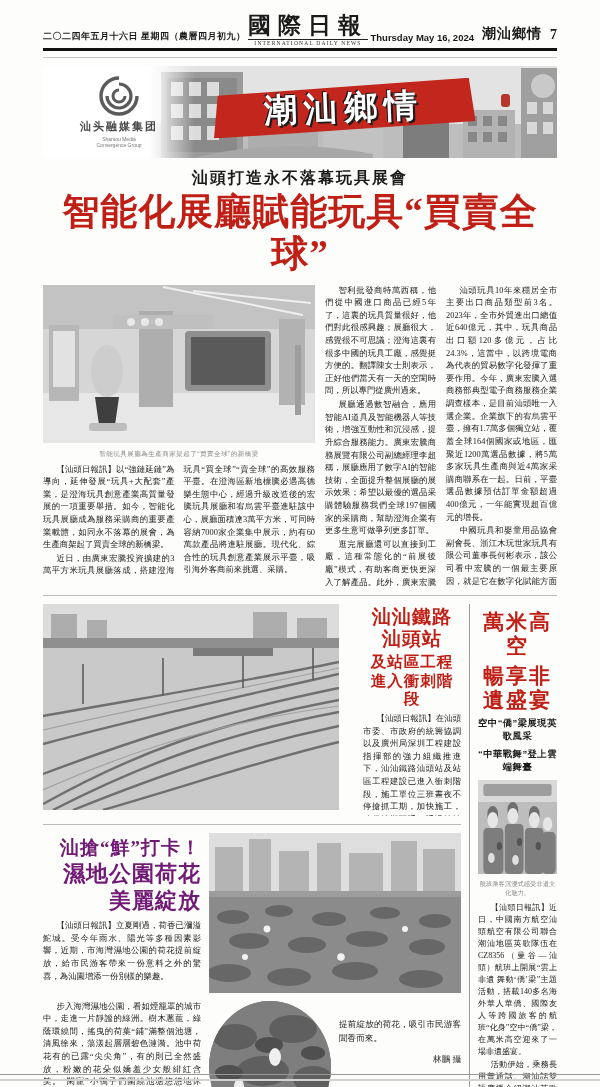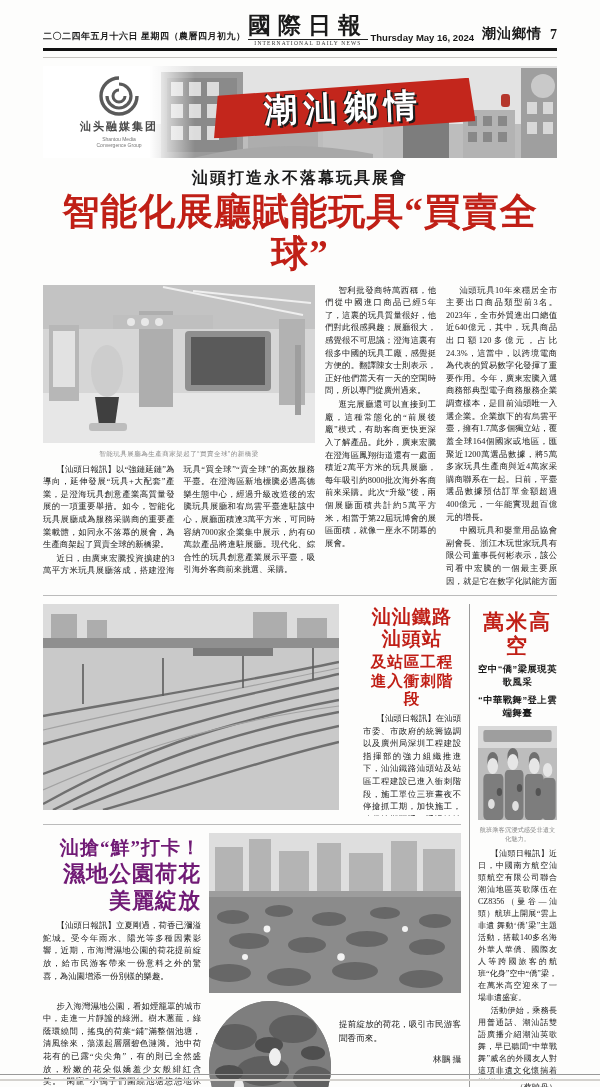--- a/index.html
+++ b/index.html
@@ -203,20 +203,21 @@
           <rect x="252" y="60" width="6" height="70" fill="#9e9e9e"></rect>
         </svg>
         <div class="lead-caption">智能玩具展廳為生產商家架起了“買賣全球”的新橋梁</div>
         <div class="twocol">
             <p>【汕頭日報訊】以“強鏈延鏈”為導向，延伸發展“玩具+大配套”產業，是澄海玩具創意產業高質量發展的一項重要舉措。如今，智能化玩具展廳成為服務采購商的重要產業載體，如同永不落幕的展會，為生產商架起了買賣全球的新橋梁。</p>
             <p>近日，由廣東宏騰投資擴建的3萬平方米玩具展廳落成，搭建澄海玩具“買全球”“賣全球”的高效服務平臺。在澄海區新地標騰必遇高德樂生態中心，經過升級改造後的宏騰玩具展廳和宥烏雲平臺進駐該中心，展廳面積達3萬平方米，可同時容納7000家企業集中展示，約有60萬款產品將進駐展廳。現代化、綜合性的玩具創意產業展示平臺，吸引海外客商前來挑選、采購。</p>
           </div>
       </div>
       <div class="textcol">
           <p>智利批發商特萬西稱，他們從中國進口商品已經5年了，這裏的玩具質量很好，他們對此很感興趣；展廳很大，感覺很不可思議；澄海這裏有很多中國的玩具工廠，感覺挺方便的。翻譯陳女士則表示，正好他們當天有一天的空閑時間，所以專門從廣州過來。</p>
+          <p>展廳通過數智融合，應用智能AI道具及智能機器人等技術，增強互動性和沉浸感，提升綜合服務能力。廣東宏騰商務展覽有限公司副總經理李超稱，展廳應用了數字AI的智能技術，全面提升整個展廳的展示效果；希望以最優的選品采購體驗服務我們全球197個國家的采購商，幫助澄海企業有更多生意可做爭列更多訂單。</p>
           <p>逛完展廳還可以直接到工廠，這種常態化的“前展後廠”模式，有助客商更快更深入了解產品。此外，廣東宏騰在澄海區鳳翔街道還有一處面積近2萬平方米的玩具展廳，每年吸引約8000批次海外客商前來采購。此次“升級”後，兩個展廳面積共計約5萬平方米，相當于第22屆玩博會的展區面積，就像一座永不閉幕的展會。</p>
         </div>
       <div class="textcol">
         <div>
             <p>汕頭玩具10年來穩居全市主要出口商品類型前3名。2023年，全市外貿進出口總值近640億元，其中，玩具商品出口額120多億元，占比24.3%，這當中，以跨境電商為代表的貿易數字化發揮了重要作用。今年，廣東宏騰入選商務部典型電子商務服務企業調查樣本，是目前汕頭唯一入選企業。企業旗下的宥烏雲平臺，擁有1.7萬多個獨立站，覆蓋全球164個國家或地區，匯聚近1200萬選品數據，將5萬多家玩具生產商與近4萬家采購商聯系在一起。日前，平臺選品數據預估訂單金額超過400億元，一年能實現超百億元的增長。</p>
             <p>中國玩具和嬰童用品協會副會長、浙江木玩世家玩具有限公司董事長何彬表示，該公司看中宏騰的一個最主要原因，就是它在數字化賦能方面超越了其他很多展廳；海外很多客商通過宥烏雲後臺在海外網站上的訂單成交更活躍；澄海作為中國玩具禮品之都的地位要持續保持，要吸引更多其他產區的產品進駐。香港九龍總商會總務部主任伍培坤則表示，香港和澄海可以一起把澄海玩具發展得更好，九龍總商會有50多個團體會員，現在準備在香港合作一個玩具展廳，引領外商來澄海。</p>
           </div>
 
       </div>
     </div>
@@ -352,20 +353,21 @@
         </div>
       </section>
     </div>
 
     <div class="vrule"></div>
 
     <div class="lower-right">
 
       <section class="sky">
         <h2>萬米高空</h2>
+        <h2>暢享非遺盛宴</h2>
         <p class="sky-sub">空中“僑”梁展現英歌風采</p>
         <p class="sky-sub">“中華戰舞”登上雲端舞臺</p>
         <svg class="sky-photo" viewBox="0 0 118 94" preserveAspectRatio="none">
           <rect width="118" height="94" fill="#bdbdbd"></rect>
           <rect y="0" width="118" height="22" fill="#d9d9d9"></rect>
           <rect x="8" y="4" width="102" height="12" rx="3" fill="#9e9e9e"></rect>
           <g fill="#e6e6e6">
               <circle cx="22" cy="40" r="8"></circle>
               <circle cx="52" cy="36" r="8"></circle>
               <circle cx="84" cy="40" r="8"></circle>

